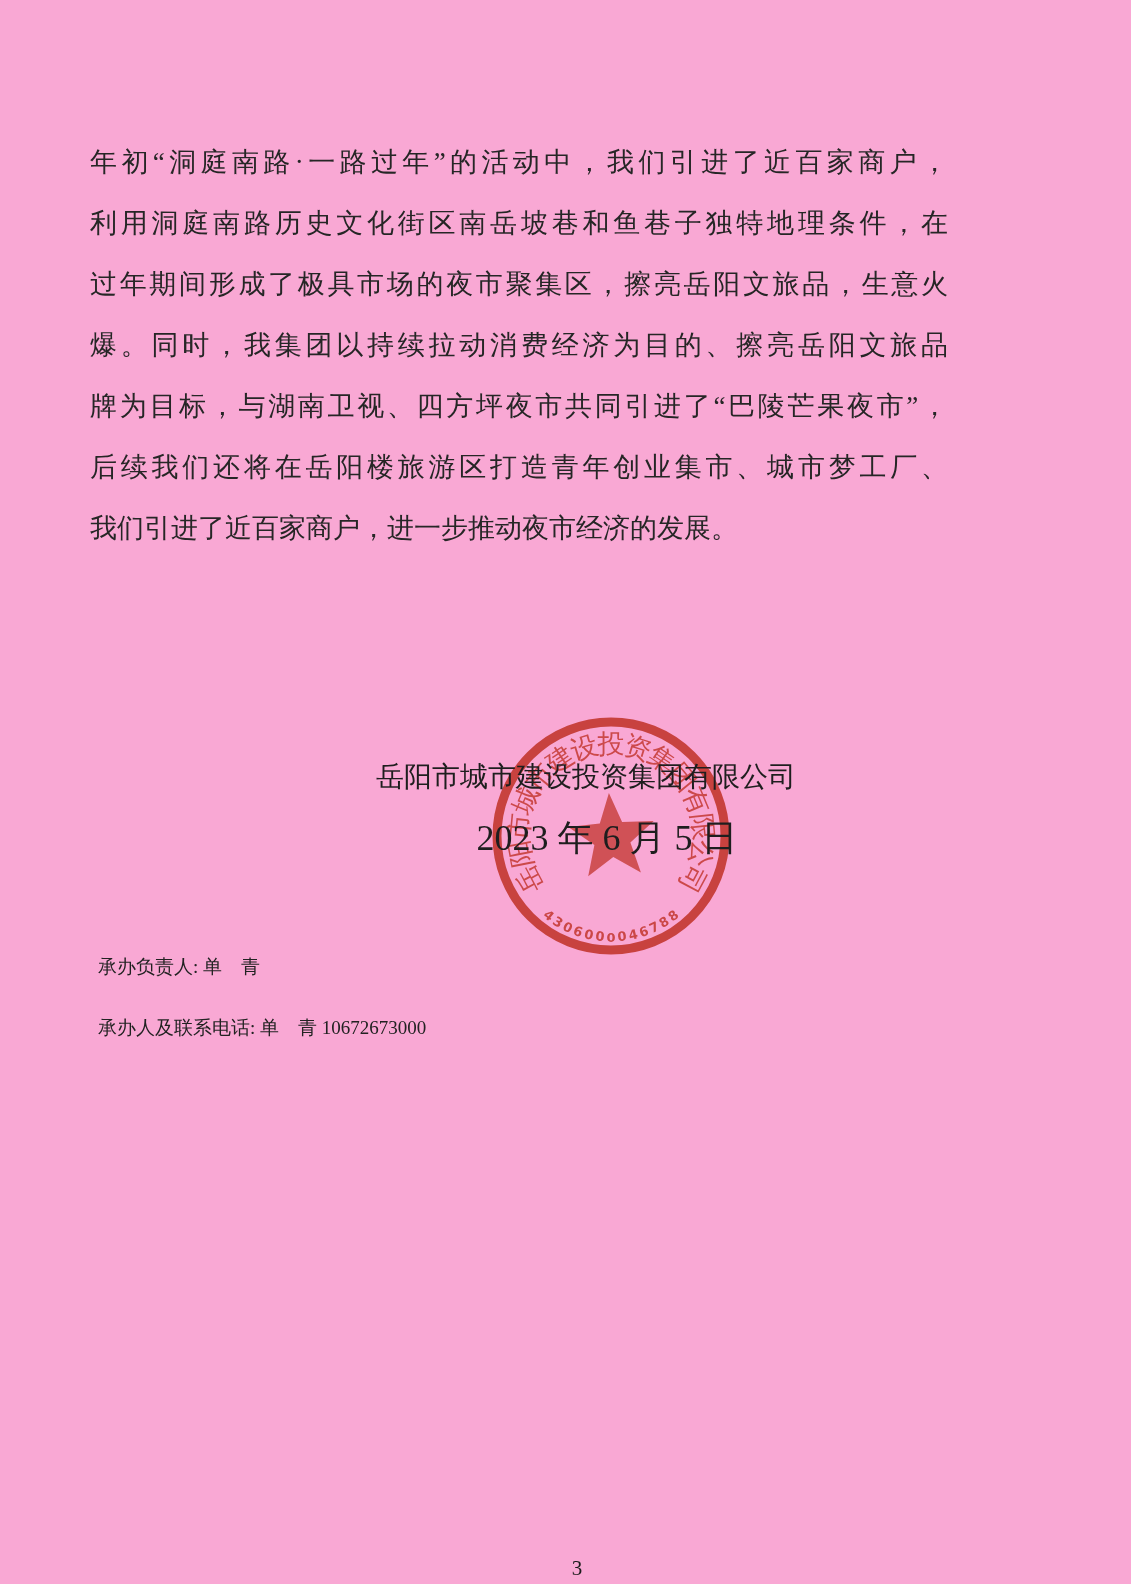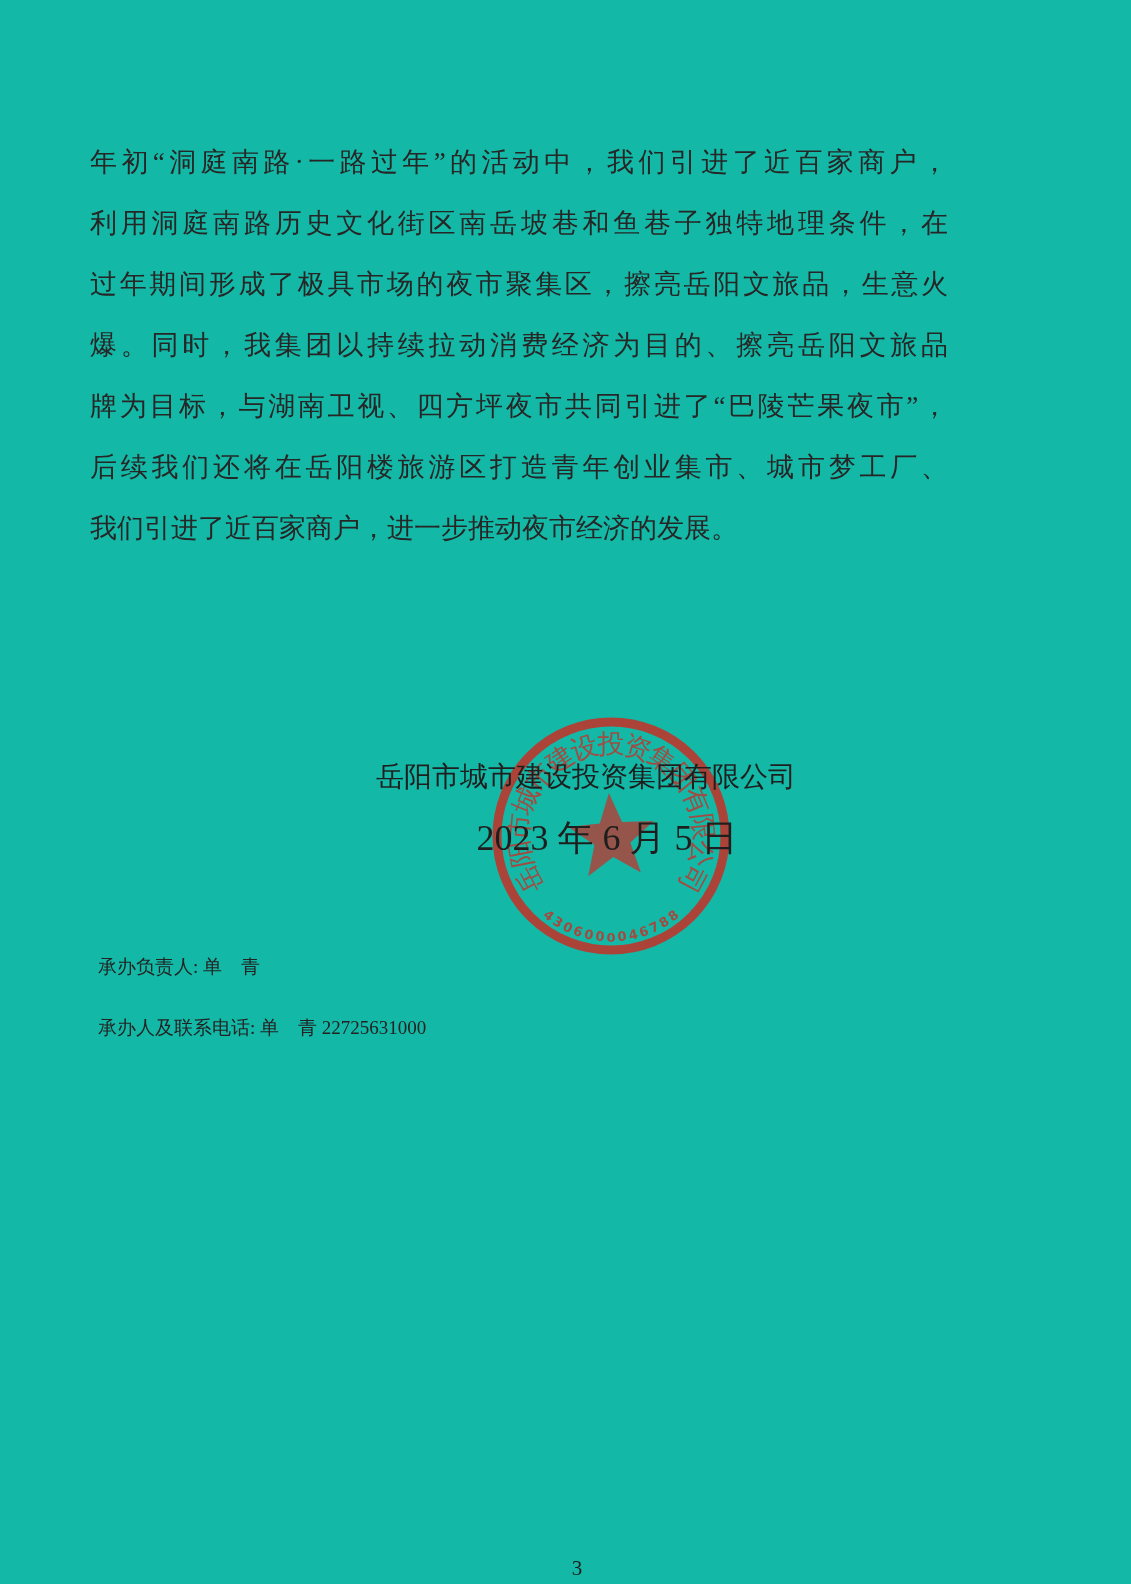--- a/index.html
+++ b/index.html
@@ -1,20 +1,20 @@
 <!DOCTYPE html>
 <html><head>
 <meta charset="utf-8">
 <style>
   html, body { margin: 0; padding: 0; background: #e8e8e8; }
   .page {
     position: relative;
     width: 1131px;
     height: 1584px;
-    background: #14b8a6;
+    background: #f9a8d4;
     overflow: hidden;
     font-family: "Liberation Serif", "DejaVu Serif", serif;
     color: #242424;
     text-decoration: underline;
   }
   .body-text {
     position: absolute;
     left: 90px;
     top: 132px;
     width: 858px;
@@ -136,17 +136,17 @@
           <text x="183.0" y="216.0" text-anchor="middle" dominant-baseline="central" fill="#c2342b" class="seal-digit" transform="rotate(-31.7 183.0 216.0)">8</text>
           <text x="192.2" y="209.6" text-anchor="middle" dominant-baseline="central" fill="#c2342b" class="seal-digit" transform="rotate(-38.0 192.2 209.6)">8</text>
         </g>
     </g>
   </svg>
 
   <div class="sig-company">岳阳市城市建设投资集团有限公司</div>
   <div class="sig-date">2023 年 6 月 5 日</div>
 
   <div class="footer-line l1">承办负责人: 单　青</div>
-  <div class="footer-line l2">承办人及联系电话: 单　青 22725631000</div>
+  <div class="footer-line l2">承办人及联系电话: 单　青 10672673000</div>
 
   <div class="page-number">3</div>
 
 </div>
 
 </body></html>

